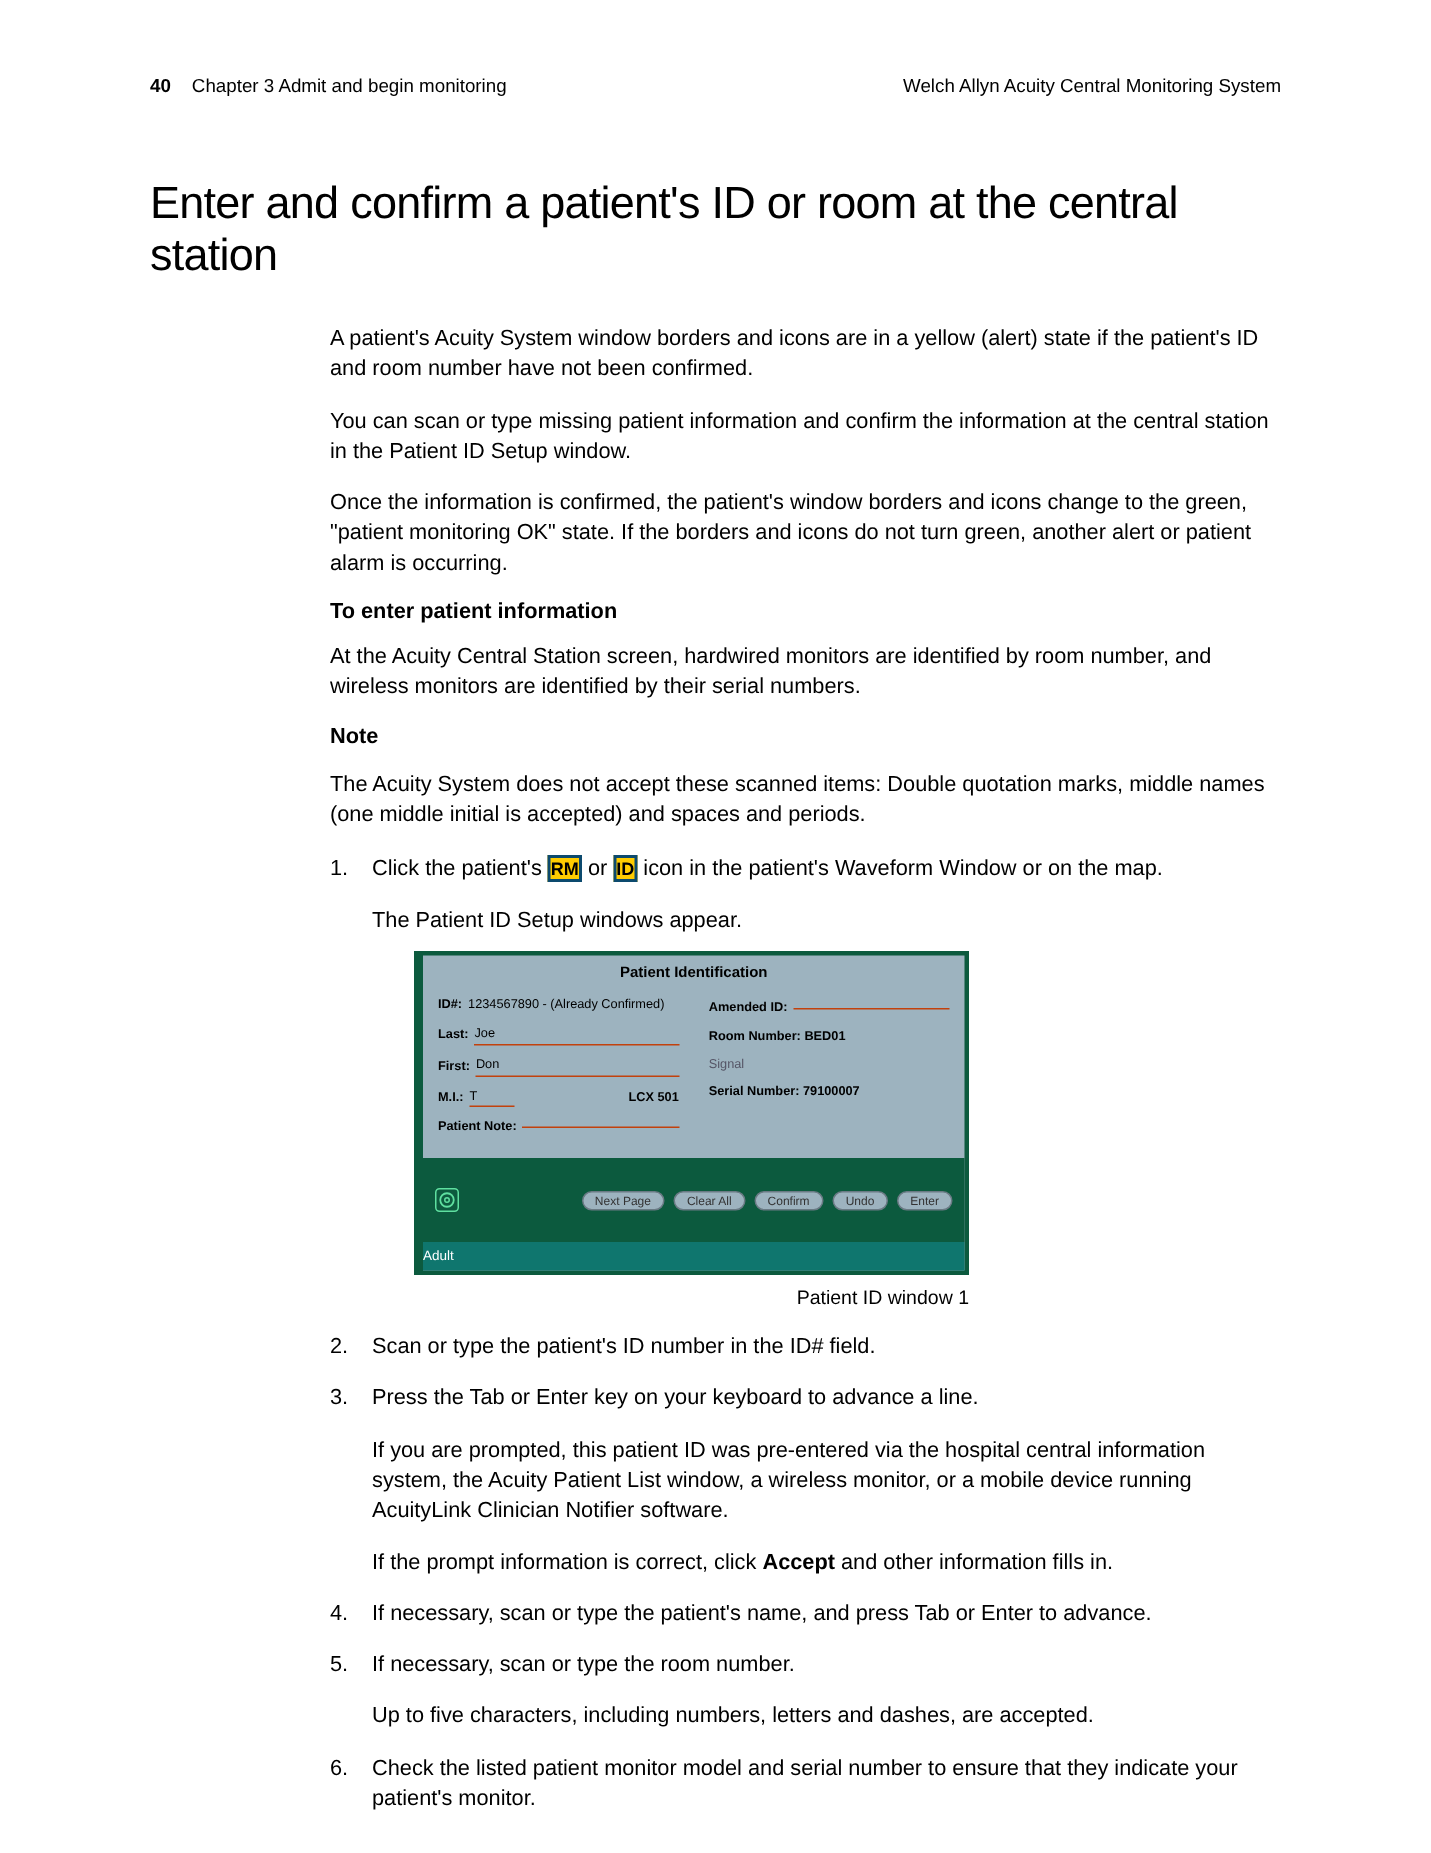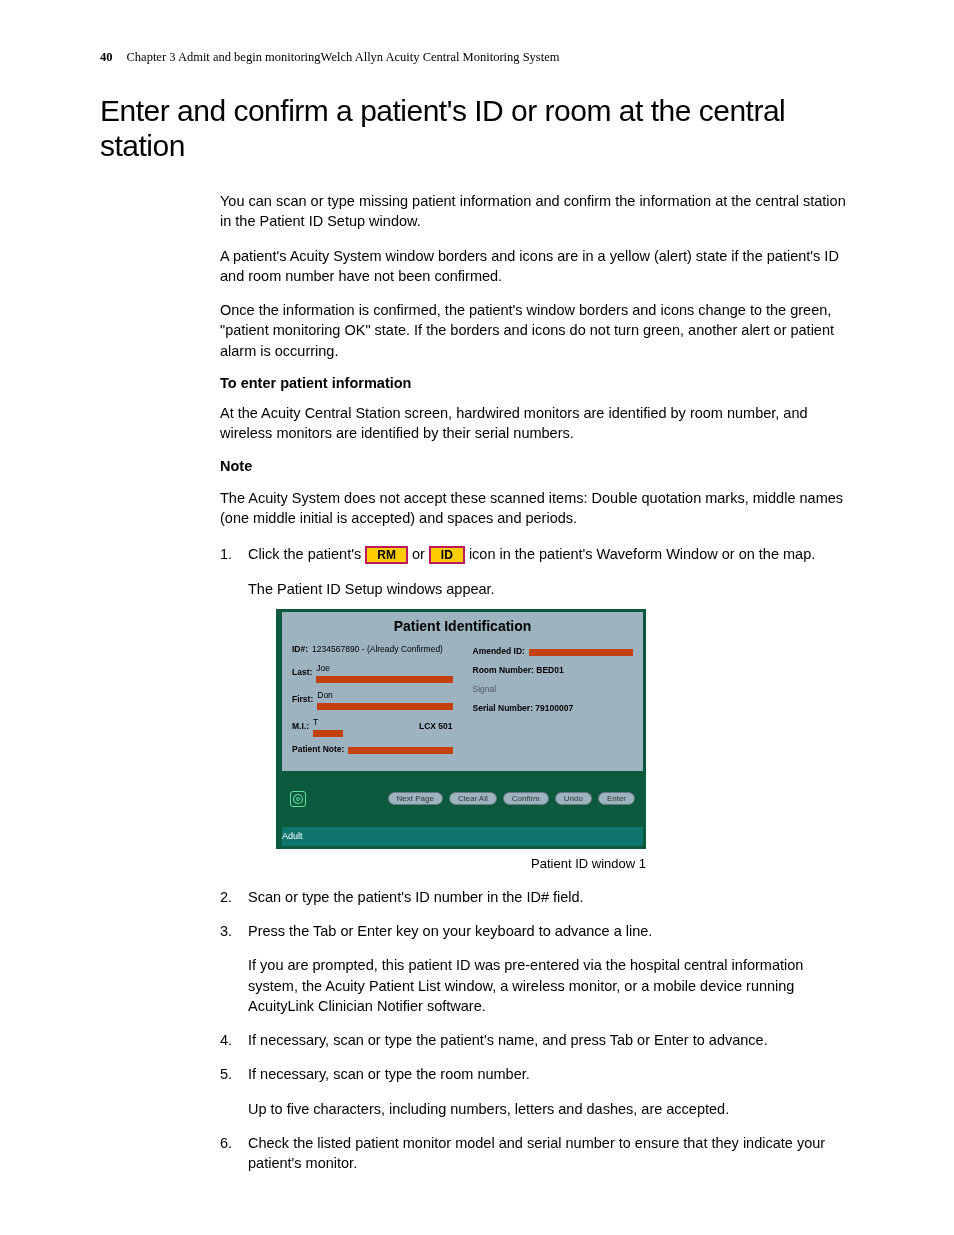--- a/index.html
+++ b/index.html
@@ -4,53 +4,53 @@
 <style>
   * { box-sizing: border-box; margin: 0; padding: 0; }
   body {
     background: #ffffff;
     font-family: Arial, Helvetica, sans-serif;
     color: #000;
     width: 954px;
     margin: 0 auto;
     padding: 50px 100px 80px 100px;
   }
-  .header-row { display: flex; justify-content: flex-start; font-size: 12.5px; margin-bottom: 29px; font-family: Liberation Serif, serif; }
+  .header-row { display: flex; justify-content: space-between; font-size: 12.5px; margin-bottom: 55px; }
   .header-left { display: flex; gap: 14px; }
   .page-num { font-weight: bold; }
   .main-heading { font-size: 30px; font-weight: 400; font-family: "Helvetica Neue", Arial, sans-serif; letter-spacing: -0.5px; line-height: 1.15; margin-bottom: 28px; }
   .body-area { margin-left: 120px; }
   .para { font-size: 14.5px; line-height: 1.4; margin-bottom: 14px; }
   .sub-heading { font-size: 14.5px; font-weight: bold; margin-bottom: 12px; margin-top: 8px; }
   .note-row { display: flex; gap: 14px; margin-bottom: 16px; flex-direction: column; }
   .note-label { font-weight: bold; font-size: 14.5px; flex-shrink: 0; }
   .note-text { font-size: 14.5px; line-height: 1.4; }
   ol.steps { list-style: none; counter-reset: step; padding-left: 0; }
   ol.steps > li { counter-increment: step; font-size: 14.5px; line-height: 1.4; margin-bottom: 14px; position: relative; padding-left: 28px; }
   ol.steps > li::before { content: counter(step) "."; position: absolute; left: 0; top: 0; }
   .step-sub { margin-top: 14px; }
-  .icon-box { display: inline-block; background: #ffcc00; border: 2px solid #be185d; font-weight: bold; font-family: Arial, sans-serif; font-size: 12px; line-height: 1; padding: 1px 10px; vertical-align: middle; }
+  .icon-box { display: inline-block; background: #ffcc00; border: 2px solid #0c4a6e; font-weight: bold; font-family: Arial, sans-serif; font-size: 12px; line-height: 1; padding: 1px 0; vertical-align: middle; }
   .fig-wrap { margin: 10px 0 14px 28px; }
   .fig-caption { font-size: 13px; text-align: right; margin-top: 6px; }
   
   .pid-window {
     width: 370px;
     border: 3px solid #0c5a3e;
     border-left-width: 6px;
     background: #9db3bf;
     font-family: Arial, sans-serif;
     position: relative;
   }
-  .pid-title { text-align: center; font-size: 14px; font-weight: bold; padding: 5px 0 4px 0; }
+  .pid-title { text-align: center; font-size: 10px; font-weight: bold; padding: 5px 0 4px 0; }
   .pid-body { padding: 4px 10px 8px 10px; }
   .pid-cols { display: flex; gap: 20px; }
   .pid-col { flex: 1; }
   .pid-row { font-size: 8.5px; margin-bottom: 7px; display: flex; align-items: center; gap: 4px; }
   .pid-label { font-weight: bold; white-space: nowrap; }
-  .pid-val { border-bottom: 7px solid #c2410c; flex: 1; min-width: 30px; padding-bottom:1px; }
+  .pid-val { border-bottom: 1px solid #c2410c; flex: 1; min-width: 30px; padding-bottom:1px; }
   .pid-plain { font-weight: bold; }
   .pid-btnbar { background: #0c5a3e; padding: 20px 8px; display: flex; align-items: center; gap: 6px; }
   .pid-probe {
     width: 16px; height: 16px; border: 1px solid #5fe0a0; border-radius: 3px;
     display: flex; align-items: center; justify-content: center; color:#5fe0a0; font-size:10px;
   }
   .pid-spacer { flex: 1; }
   .pid-btn {
     background: #9db3bf; border: 1px solid #6a7a84; border-radius: 8px;
     font-size: 8px; padding: 1px 8px; color:#333;
@@ -65,22 +65,22 @@
     <span class="page-num">40</span>
     <span>Chapter 3  Admit and begin monitoring</span>
   </div>
   <div>Welch Allyn  Acuity Central Monitoring System</div>
 </div>
 
 <h1 class="main-heading">Enter and confirm a patient's ID or room at the central station</h1>
 
 <div class="body-area">
 
+  <p class="para">A patient's Acuity System window borders and icons are in a yellow (alert) state if the patient's ID and room number have not been confirmed.</p>
   <p class="para">You can scan or type missing patient information and confirm the information at the central station in the Patient ID Setup window.</p>
-  <p class="para">A patient's Acuity System window borders and icons are in a yellow (alert) state if the patient's ID and room number have not been confirmed.</p>
   <p class="para">Once the information is confirmed, the patient's window borders and icons change to the green, "patient monitoring OK" state. If the borders and icons do not turn green, another alert or patient alarm is occurring.</p>
 
   <p class="sub-heading">To enter patient information</p>
   <p class="para">At the Acuity Central Station screen, hardwired monitors are identified by room number, and wireless monitors are identified by their serial numbers.</p>
 
   <div class="note-row">
     <span class="note-label">Note</span>
     <span class="note-text">The Acuity System does not accept these scanned items: Double quotation marks, middle names (one middle initial is accepted) and spaces and periods.</span>
   </div>
 
@@ -157,20 +157,23 @@
         </div>
         <div class="fig-caption" style="width:370px;">Patient ID window 1</div>
       </div>
     </li>
 
     <li>Scan or type the patient's ID number in the ID# field.</li>
 
     <li>
       <span>Press the Tab or Enter key on your keyboard to advance a line.</span>
       <p class="step-sub">If you are prompted, this patient ID was pre-entered via the hospital central information system, the Acuity Patient List window, a wireless monitor, or a mobile device running AcuityLink Clinician Notifier software.</p>
+      <p class="step-sub">
+        <span>If the prompt information is correct, click </span><b>Accept</b><span> and other information fills in.</span>
+      </p>
     </li>
 
     <li>If necessary, scan or type the patient's name, and press Tab or Enter to advance.</li>
 
     <li>
       <span>If necessary, scan or type the room number.</span>
       <p class="step-sub">Up to five characters, including numbers, letters and dashes, are accepted.</p>
     </li>
 
     <li>Check the listed patient monitor model and serial number to ensure that they indicate your patient's monitor.</li>

